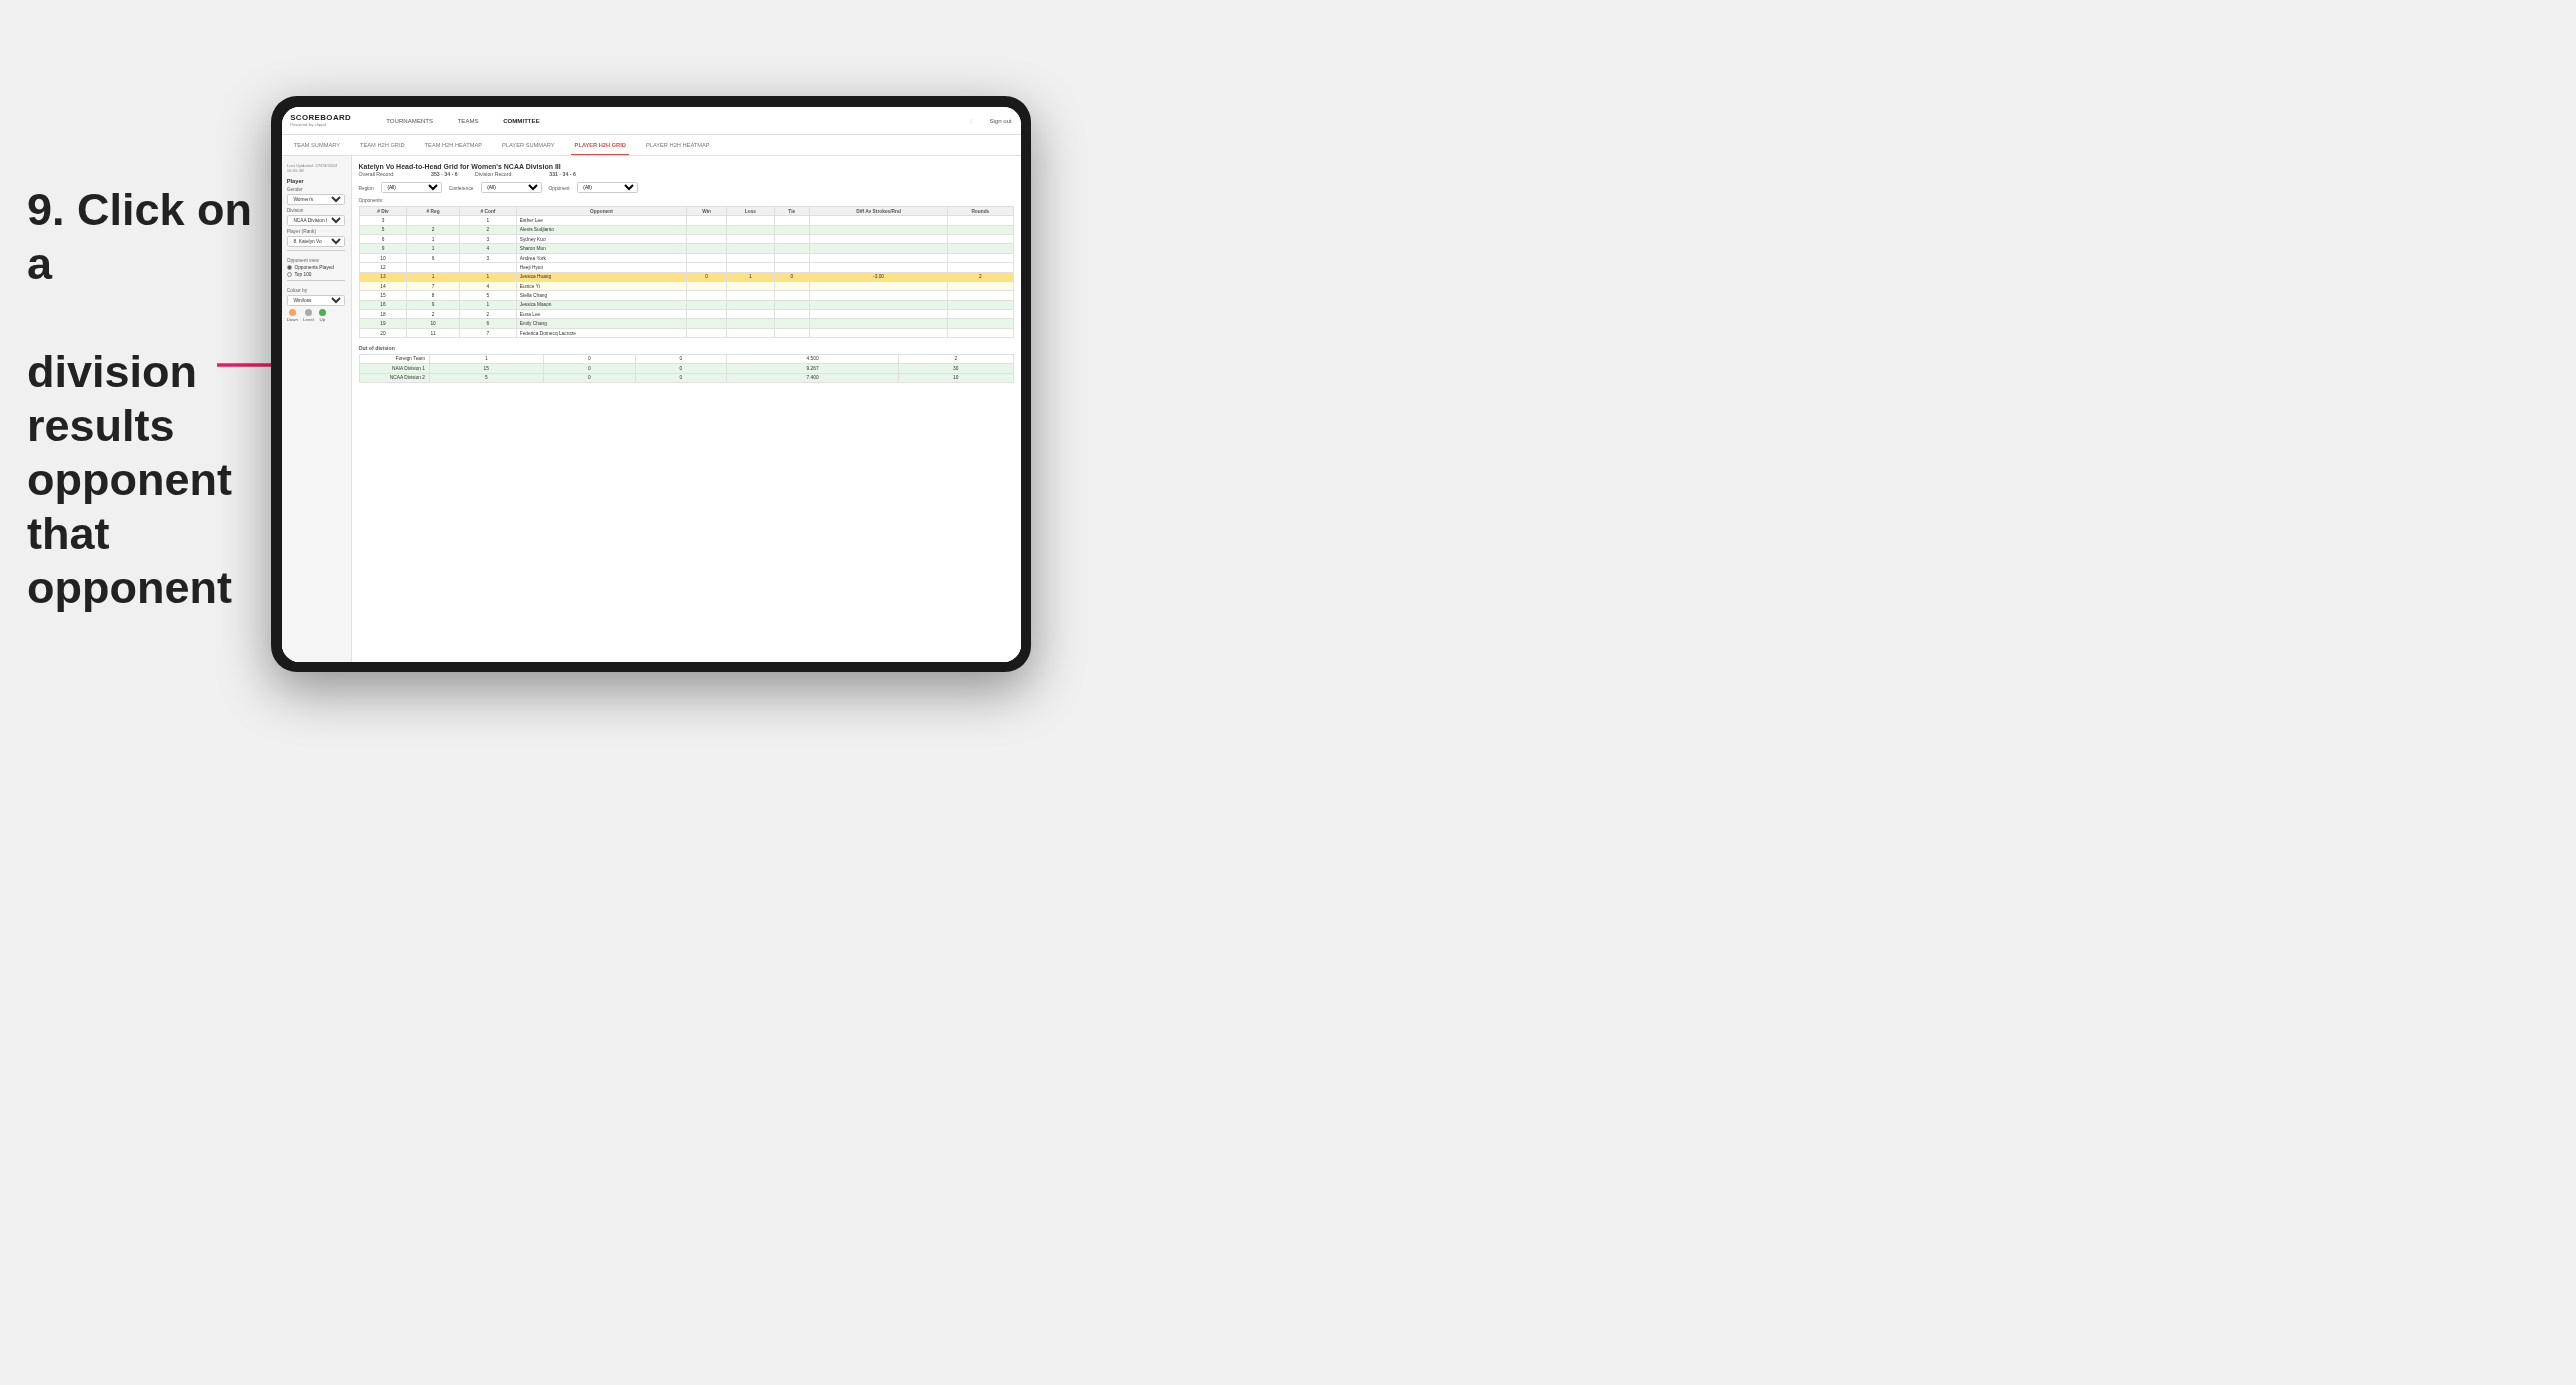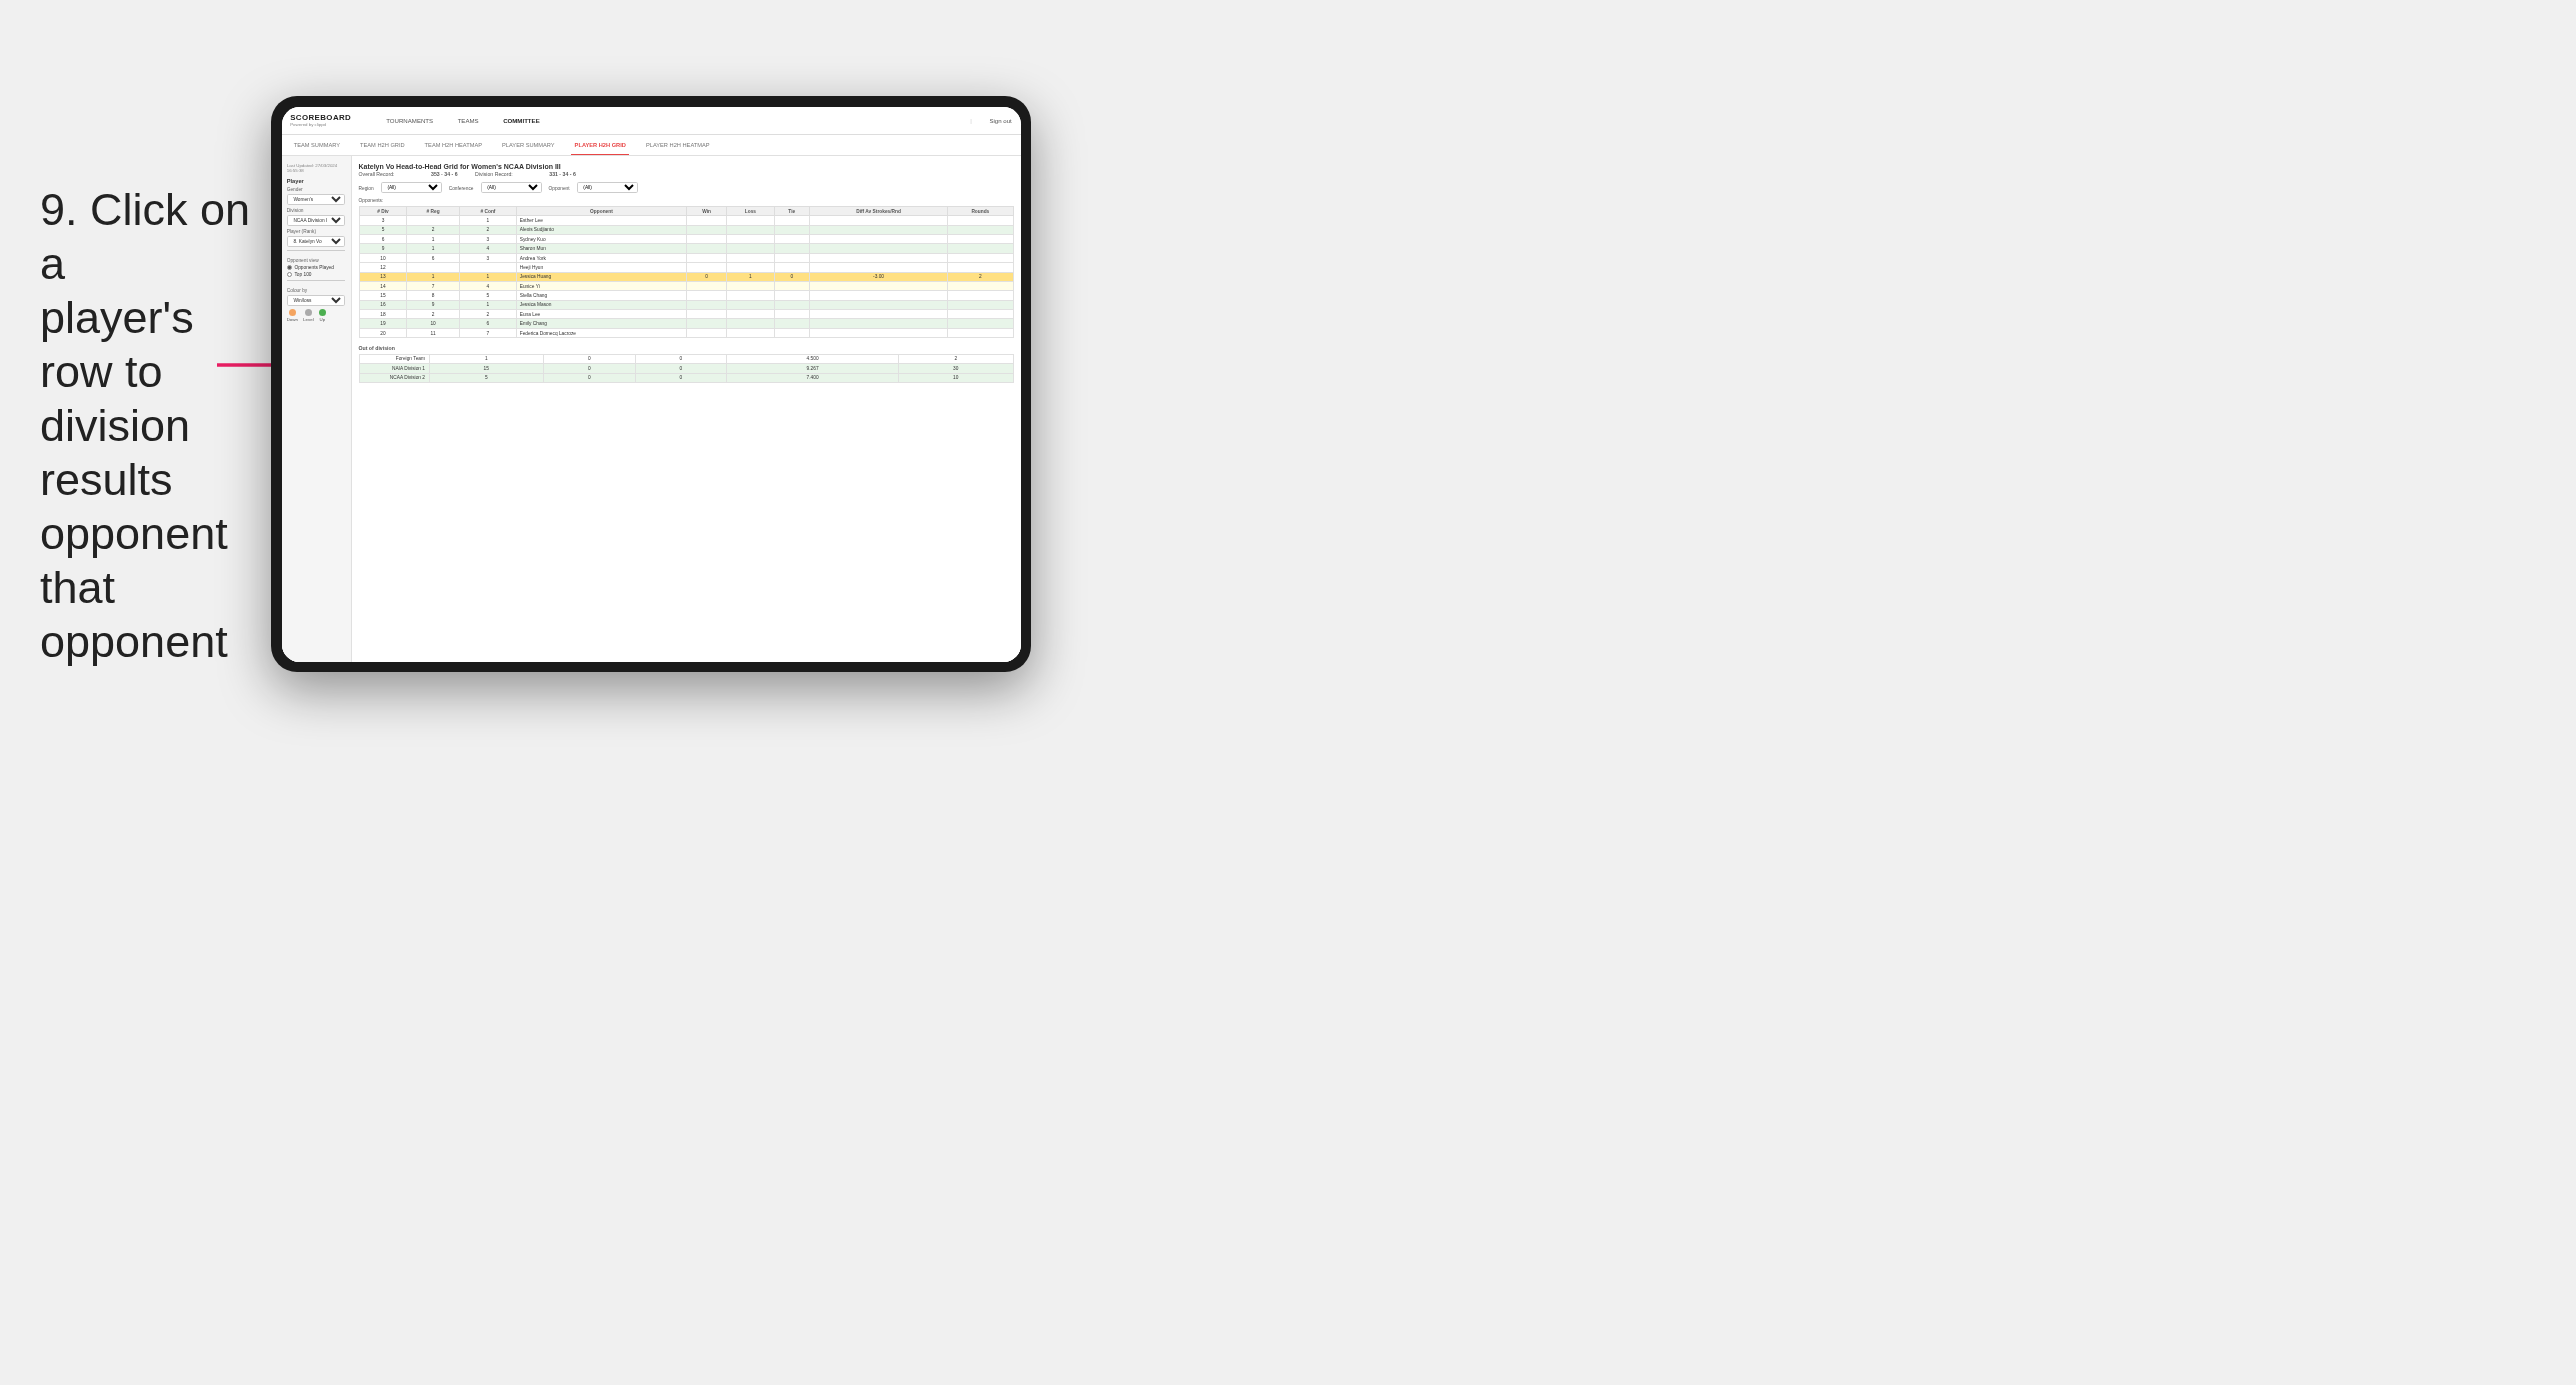--- a/index.html
+++ b/index.html
@@ -335,24 +335,24 @@
       text-align: right;
       width: 70px;
     }
 
     .ood-row-1 td { background: #fff; }
     .ood-row-2 td { background: #e8f5e9; }
     .ood-row-3 td { background: #e8f5e9; }
 
     .annotation-text {
       position: absolute;
-      left: 40px;
+      left: 27px;
       top: 183px;
       font-size: 45px;
-      font-weight: normal;
+      font-weight: bold;
       color: #222;
       line-height: 1.2;
       width: 227px;
     }
 
     
     .pink-arrow-svg {
       position: absolute;
       left: 216px;
       top: 339px;
@@ -371,21 +371,21 @@
       border: none;
       border-top: 0.9px solid #ccc;
       margin: 3.5px 0;
     }
   </style>
 </head>
 <body>
 
 <div class="annotation-text">
   <span>9.</span> <span>Click on a</span><br>
-  <span>player's row to</span><br>
+  <br>
   <span>division results</span><br>
   <span>opponent that</span><br>
   <span>opponent</span>
 </div>
 
 <svg class="pink-arrow-svg" width="288" height="52" viewBox="0 0 330 60">
   <defs>
     <marker id="arrowhead" markerWidth="8" markerHeight="6" refX="8" refY="3" orient="auto">
       <polygon points="0 0, 8 3, 0 6" fill="#e91e63"></polygon>
     </marker>

